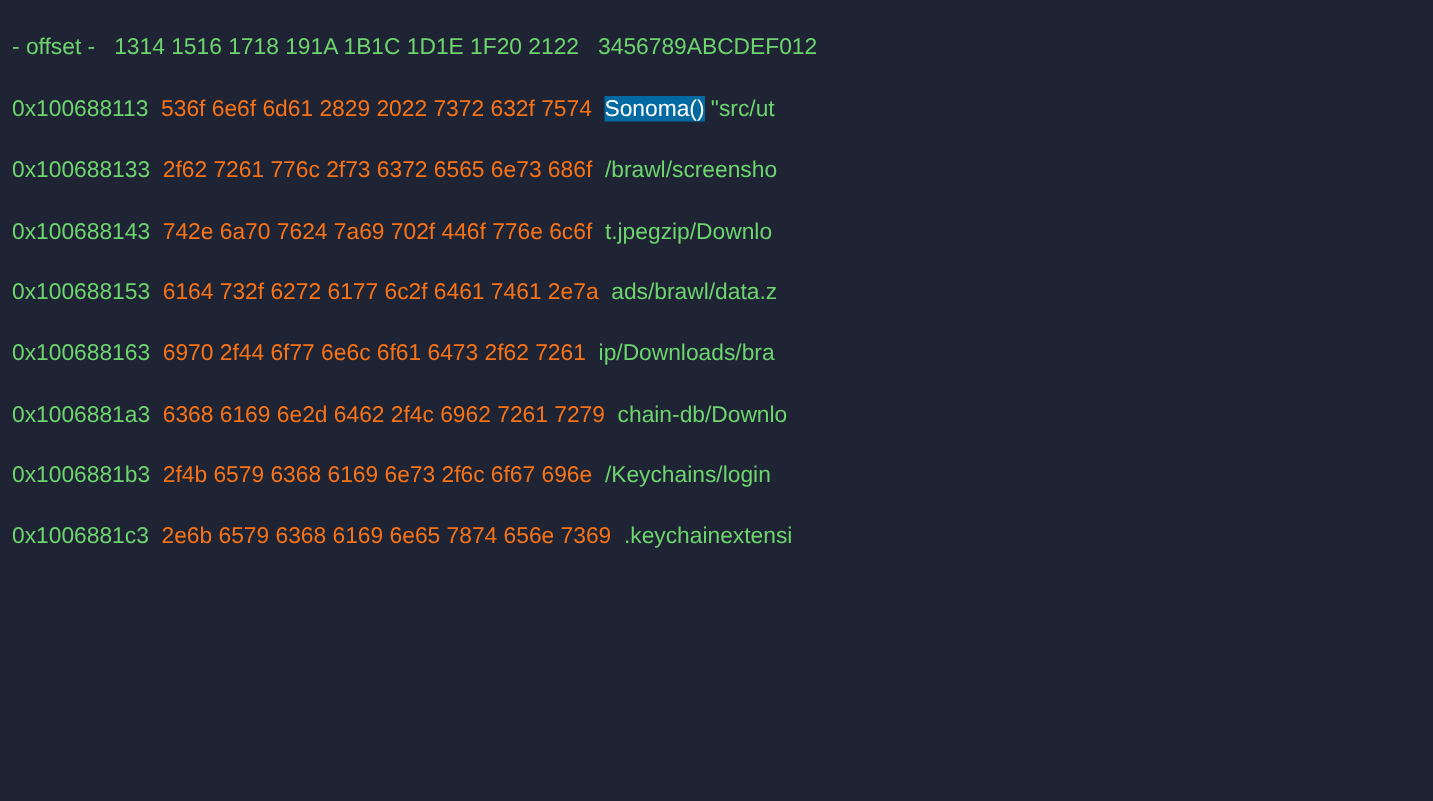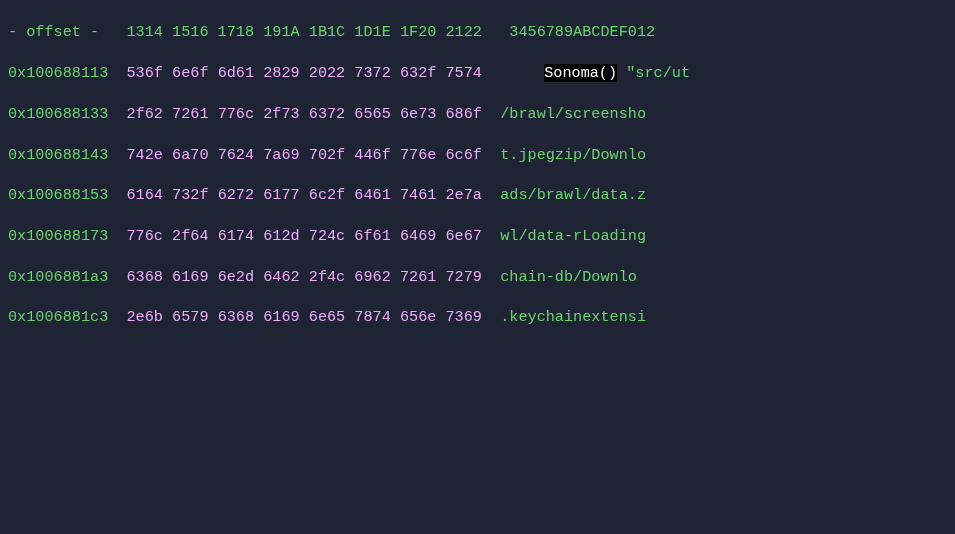--- a/index.html
+++ b/index.html
@@ -11,42 +11,43 @@
     color: #cfd3da;
     font-family: "Menlo", "Consolas", "Courier New", monospace;
     font-size: 15.2px;
     line-height: 1.34;
     overflow: hidden;
   }
   .screen {
     padding: 2px 6px 2px 8px;
     white-space: pre;
   }
-  .yellow  { color: #f0abfc; }
+  .yellow  { color: #f97316; }
   .green   { color: #6dd46e; }
-  .magenta-bg { background:#000000; color:#ffffff;margin-left:44px; }
+  .magenta-bg { background:#0369a1; color:#ffffff; }
   .row {
     display: block;
-    font-family: Liberation Mono, monospace;
+    font-family: Liberation Sans, sans-serif;
   }
   .addr  { display:inline-block; }
   .hex   { display:inline-block; }
   .ascii { display:inline-block; }
 </style>
 </head>
 <body>
 
 <div class="screen">
 <span class="row"><span class="green">- offset -</span><span>   </span><span class="green">1314 1516 1718 191A 1B1C 1D1E 1F20 2122</span><span>  </span><span class="green"> 3456789ABCDEF012</span></span>
 <span class="row"><span class="green addr">0x100688113</span><span>  </span><span class="hex yellow">536f 6e6f 6d61 2829 2022 7372 632f 7574</span><span>  </span><span class="ascii green"><span></span><span class="magenta-bg">Sonoma()</span><span> "src/ut</span></span></span>
 <span class="row"><span class="green addr">0x100688133</span><span>  </span><span class="hex yellow">2f62 7261 776c 2f73 6372 6565 6e73 686f</span><span>  </span><span class="ascii green">/brawl/screensho</span></span>
 <span class="row"><span class="green addr">0x100688143</span><span>  </span><span class="hex yellow">742e 6a70 7624 7a69 702f 446f 776e 6c6f</span><span>  </span><span class="ascii green">t.jpegzip/Downlo</span></span>
 <span class="row"><span class="green addr">0x100688153</span><span>  </span><span class="hex yellow">6164 732f 6272 6177 6c2f 6461 7461 2e7a</span><span>  </span><span class="ascii green">ads/brawl/data.z</span></span>
-<span class="row"><span class="green addr">0x100688173</span><span>  </span><span class="hex yellow">776c 2f64 6174 612d 724c 6f61 6469 6e67</span><span>  </span><span class="ascii green">wl/data-rLoading</span></span>
+<span class="row"><span class="green addr">0x100688163</span><span>  </span><span class="hex yellow">6970 2f44 6f77 6e6c 6f61 6473 2f62 7261</span><span>  </span><span class="ascii green">ip/Downloads/bra</span></span>
 <span class="row"><span class="green addr">0x1006881a3</span><span>  </span><span class="hex yellow">6368 6169 6e2d 6462 2f4c 6962 7261 7279</span><span>  </span><span class="ascii green">chain-db/Downlo</span></span>
+<span class="row"><span class="green addr">0x1006881b3</span><span>  </span><span class="hex yellow">2f4b 6579 6368 6169 6e73 2f6c 6f67 696e</span><span>  </span><span class="ascii green">/Keychains/login</span></span>
 <span class="row"><span class="green addr">0x1006881c3</span><span>  </span><span class="hex yellow">2e6b 6579 6368 6169 6e65 7874 656e 7369</span><span>  </span><span class="ascii green">.keychainextensi</span></span>
 
 
 
 
 
 
 
 
 </div>

